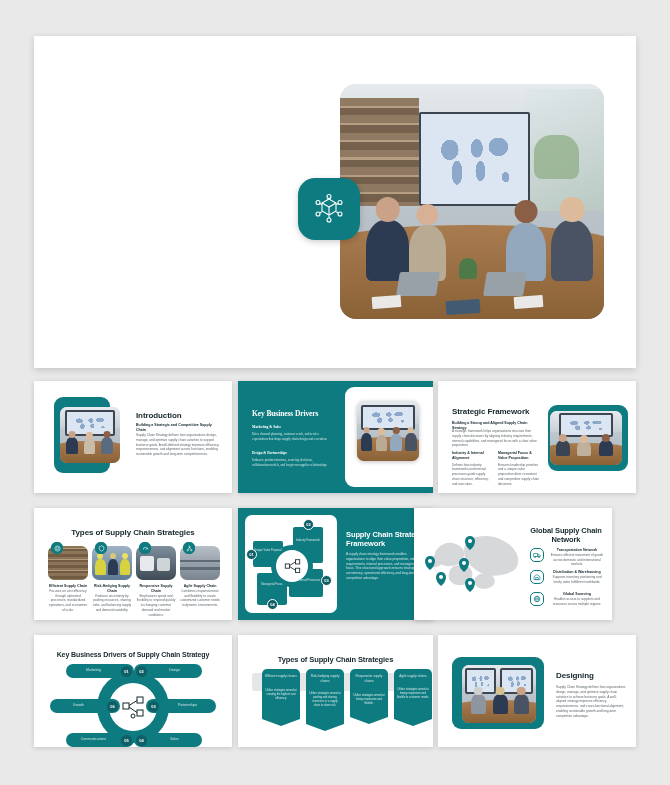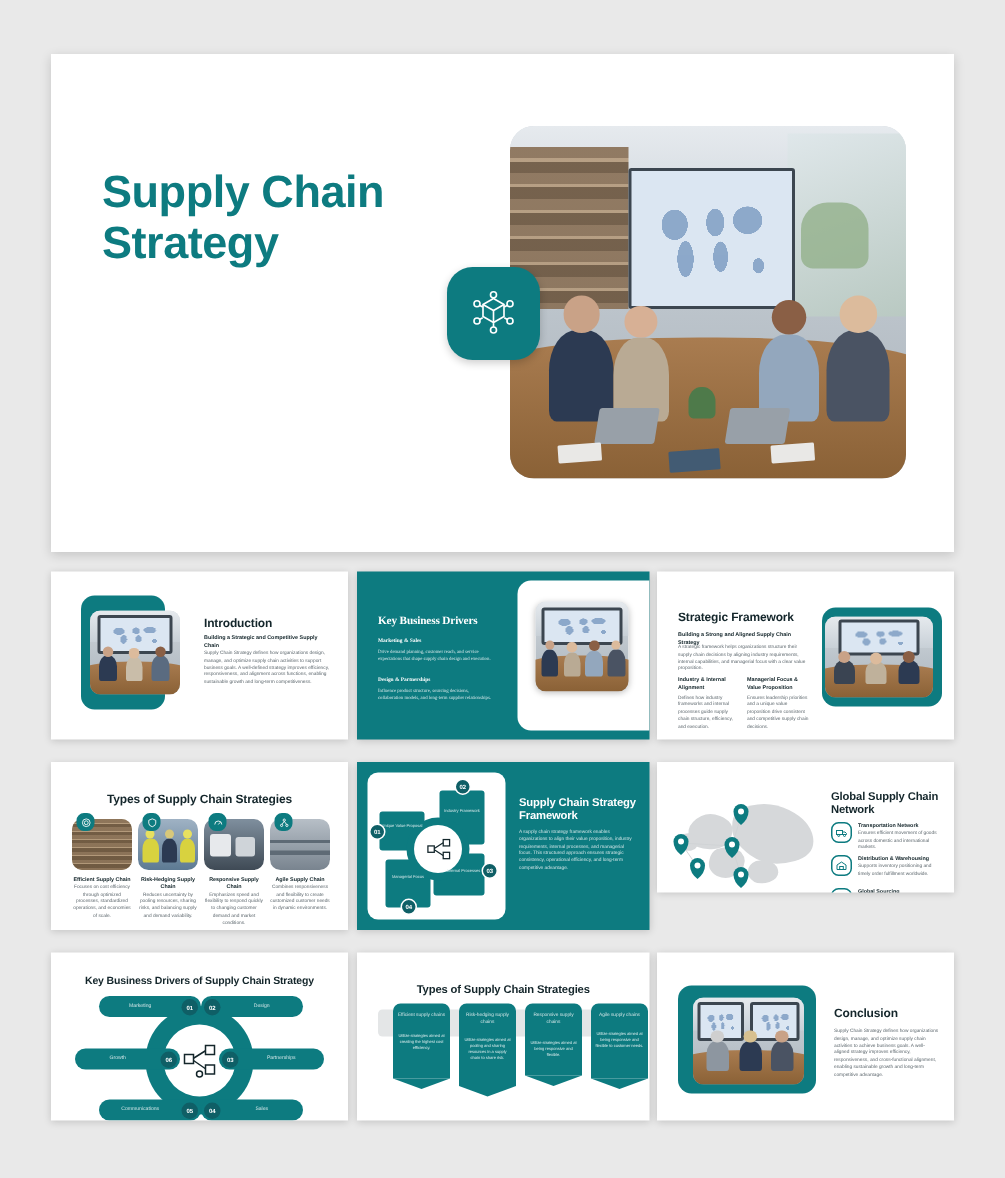--- a/index.html
+++ b/index.html
@@ -102,24 +102,20 @@
     width:0; height:0; border-left:19px solid transparent; border-right:19px solid transparent;
     border-top:7px solid #0d7b80; }
   svg { display: block; }
 </style>
 </head>
 <body>
 
 <div class="page">
 
   <div class="slide hero">
-    <div class="hero-title">
-      <div>Supply Chain</div>
-      <div>Strategy</div>
-    </div>
 
     <div class="hero-photo">
       <div class="photo">
         <div class="ph-ceiling"></div>
         <div class="ph-shelf"></div>
         <div class="ph-window"></div>
         <div class="ph-screen">
             <div class="ph-map"></div>
           </div>
         <div class="ph-table"></div>
@@ -357,21 +353,21 @@
       <div class="m-p on-teal" style="position:absolute;left:12px;top:68px;width:30px;text-align:center;font-size:2.7px;">Managerial Focus</div>
       <div class="num-badge" style="position:absolute;left:1px;top:34px;width:11px;height:11px;border:1.2px solid #fff;">01</div>
       <div class="num-badge" style="position:absolute;left:58px;top:4px;width:11px;height:11px;border:1.2px solid #fff;">02</div>
       <div class="num-badge" style="position:absolute;left:76px;top:60px;width:11px;height:11px;border:1.2px solid #fff;">03</div>
       <div class="num-badge" style="position:absolute;left:22px;top:84px;width:11px;height:11px;border:1.2px solid #fff;">04</div>
     </div>
     <div class="m-title on-teal" style="position:absolute;left:108px;top:22px;width:78px;font-size:7.5px;line-height:1.25;">Supply Chain Strategy Framework</div>
     <div class="m-p on-teal" style="position:absolute;left:108px;top:44px;width:78px;">A supply chain strategy framework enables organizations to align their value proposition, industry requirements, internal processes, and managerial focus. This structured approach ensures strategic consistency, operational efficiency, and long-term competitive advantage.</div>
   </div>
 
-  <div class="slide mini" style="left:438px;top:508px;width:198px;height:87px;">
+  <div class="slide mini" style="left:414px;top:508px;width:198px;height:112px;text-align:center;">
     <div style="position:absolute;left:10px;top:14px;width:98px;height:82px;">
       <svg width="98" height="82" viewBox="0 0 98 82">
         <g fill="#d6d8da">
           <path d="M14 26 q8 -8 18 -4 q10 4 8 12 q-2 9 -12 10 q-12 1 -16 -6 q-3 -7 2 -12 Z"></path>
           <path d="M30 44 q10 -3 16 2 q5 6 0 12 q-7 8 -16 4 q-7 -4 -5 -11 q1 -5 5 -7 Z"></path>
           <path d="M44 18 q18 -8 34 0 q14 7 16 18 q2 12 -12 16 q-18 5 -30 -4 q-12 -9 -12 -18 q0 -8 4 -12 Z"></path>
           <path d="M8 34 q6 -2 9 3 q2 6 -4 8 q-7 1 -8 -5 q0 -4 3 -6 Z"></path>
           <path d="M56 52 q10 -2 14 4 q3 7 -5 10 q-10 3 -14 -4 q-2 -7 5 -10 Z"></path>
         </g>
         <g stroke="#cfd2d5" stroke-width="0.6" fill="none">
@@ -522,17 +518,17 @@
             <div class="ph-head" style="background:#cfcfcf;"></div>
           </div>
         <div class="ph-person" style="left:42%;width:20%;height:34%;background:#2c3a52;">
             <div class="ph-head" style="background:#d7c08f;"></div>
           </div>
         <div class="ph-person" style="left:70%;width:20%;height:34%;background:#4a5363;">
             <div class="ph-head" style="background:#c9a287;"></div>
           </div>
       </div>
     </div>
-    <div class="m-title" style="position:absolute;left:118px;top:36px;font-size:8px;">Conclusion</div>
+    <div class="m-title" style="position:absolute;left:118px;top:36px;font-size:8px;">Designing</div>
     <div class="m-p" style="position:absolute;left:118px;top:50px;width:70px;">Supply Chain Strategy defines how organizations design, manage, and optimize supply chain activities to achieve business goals. A well-aligned strategy improves efficiency, responsiveness, and cross-functional alignment, enabling sustainable growth and long-term competitive advantage.</div>
   </div>
 
 </div>
 
 </body></html>

